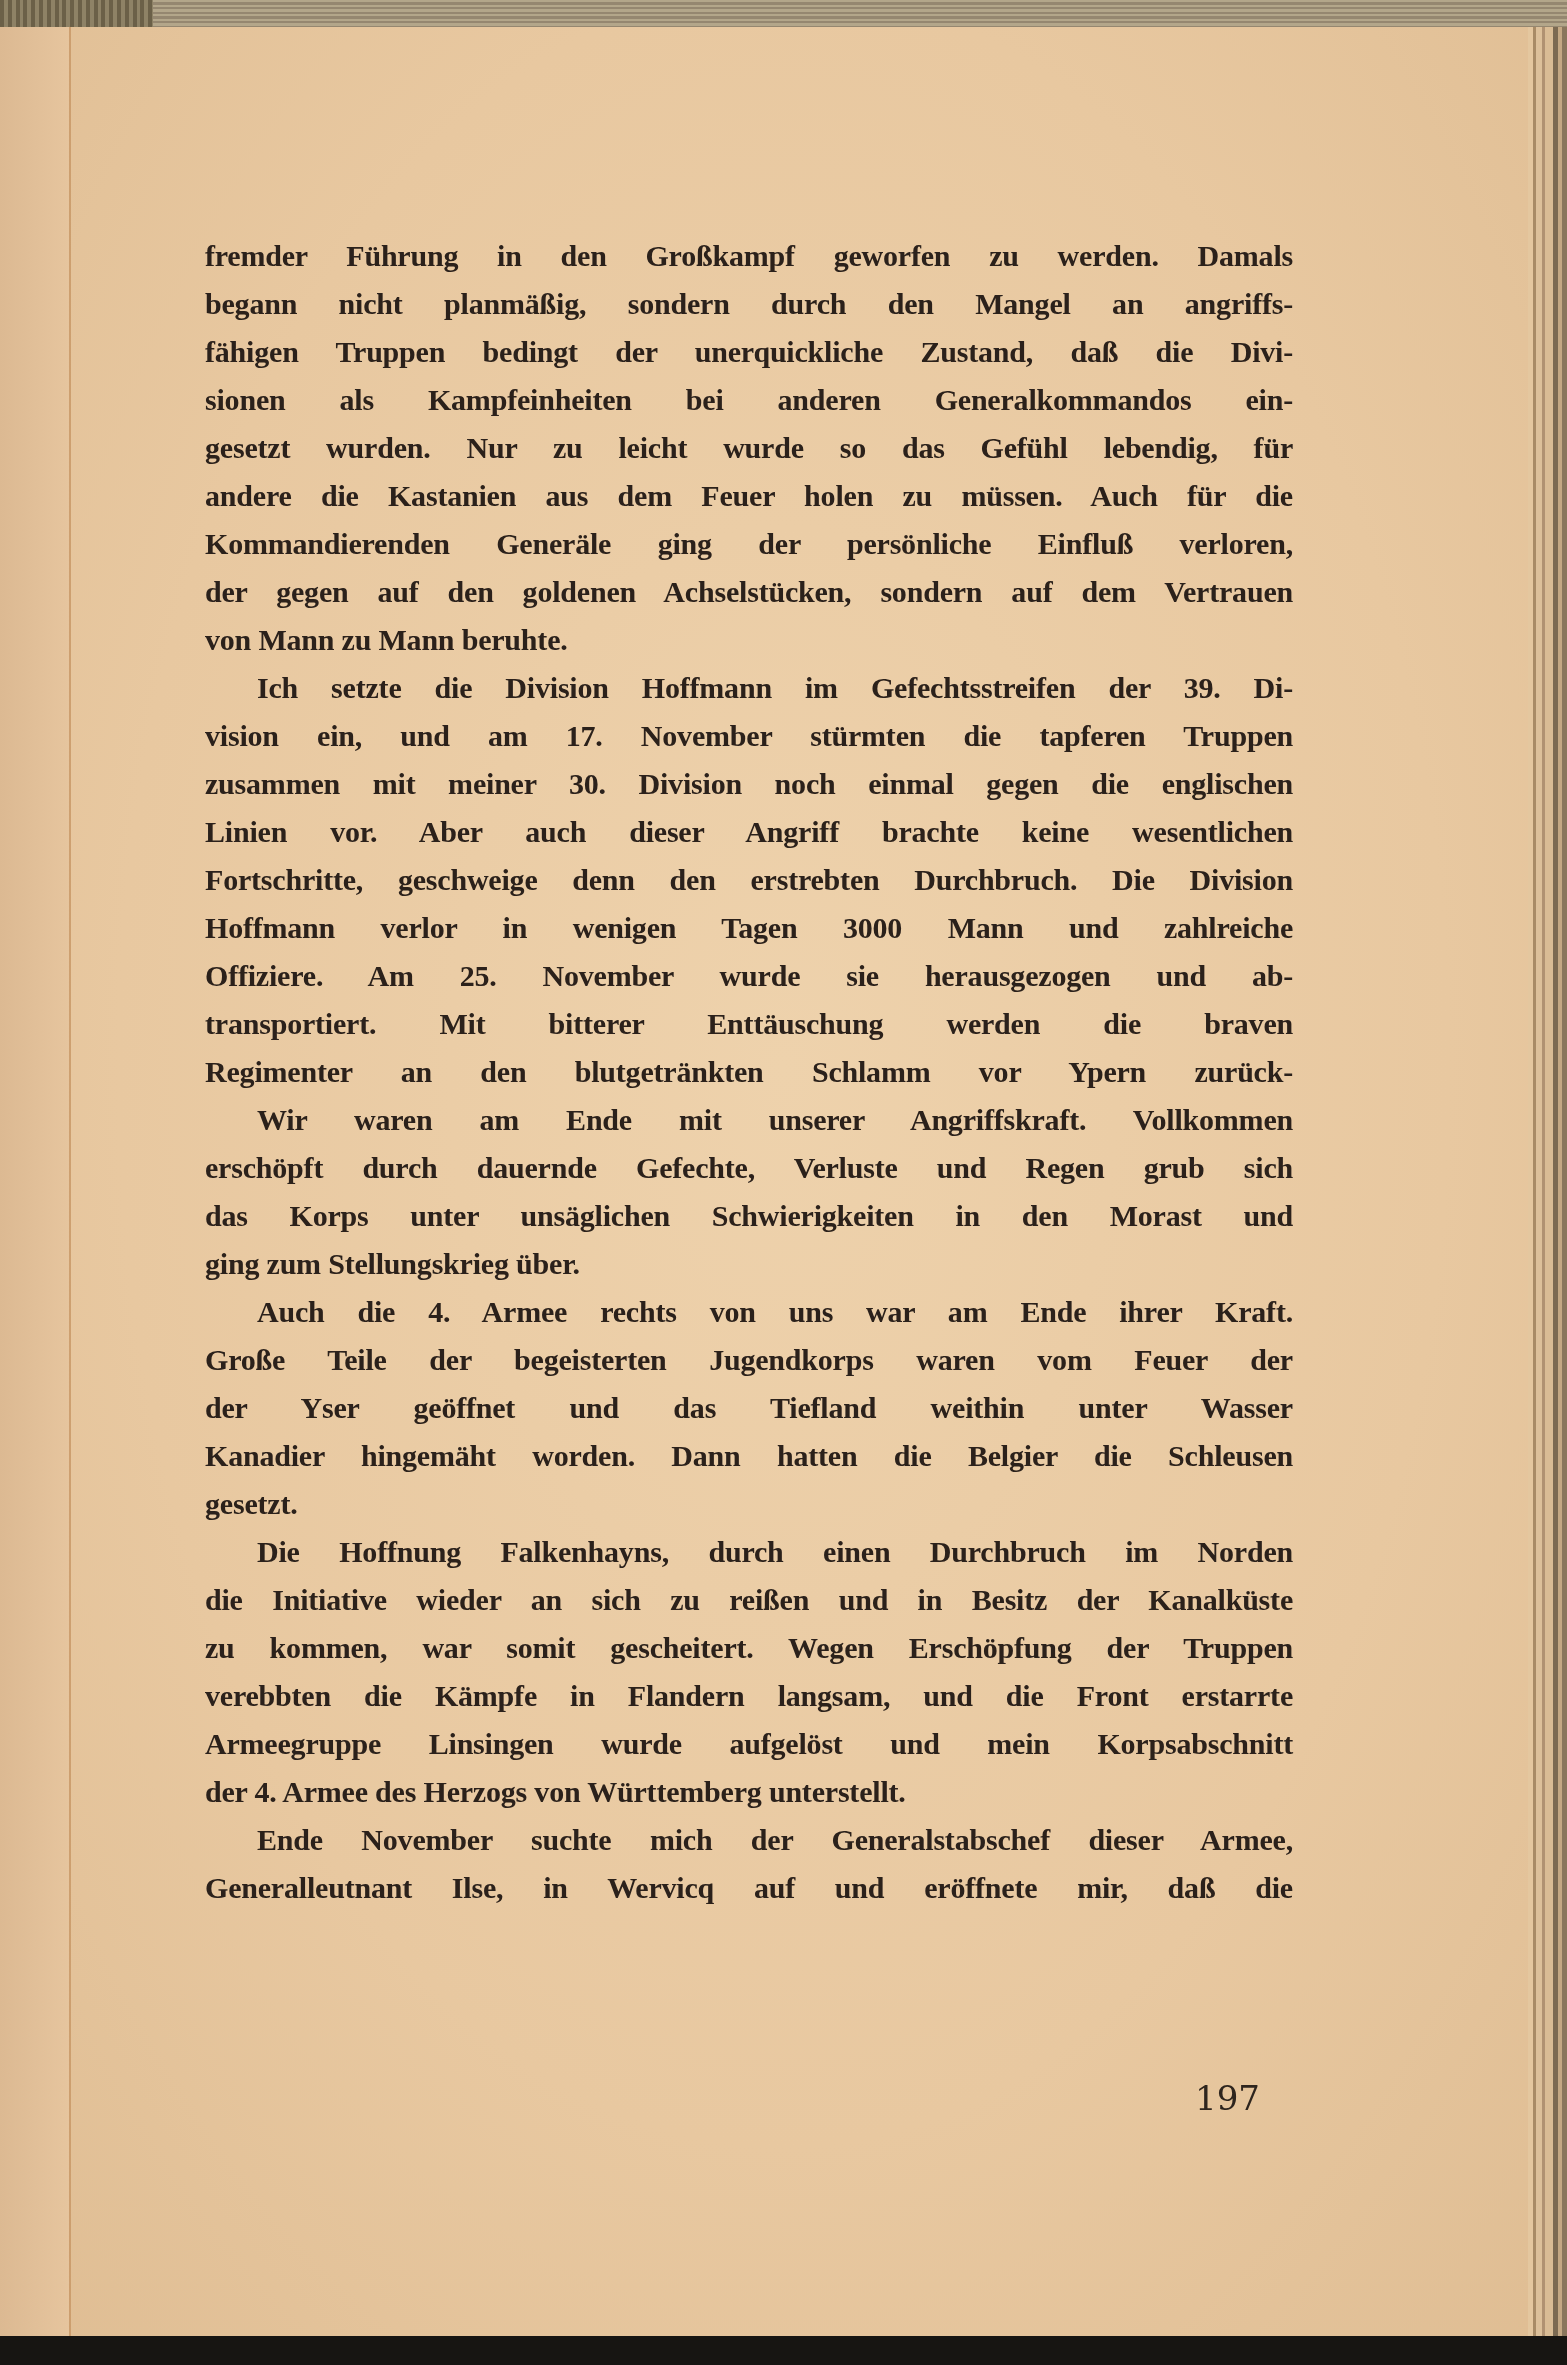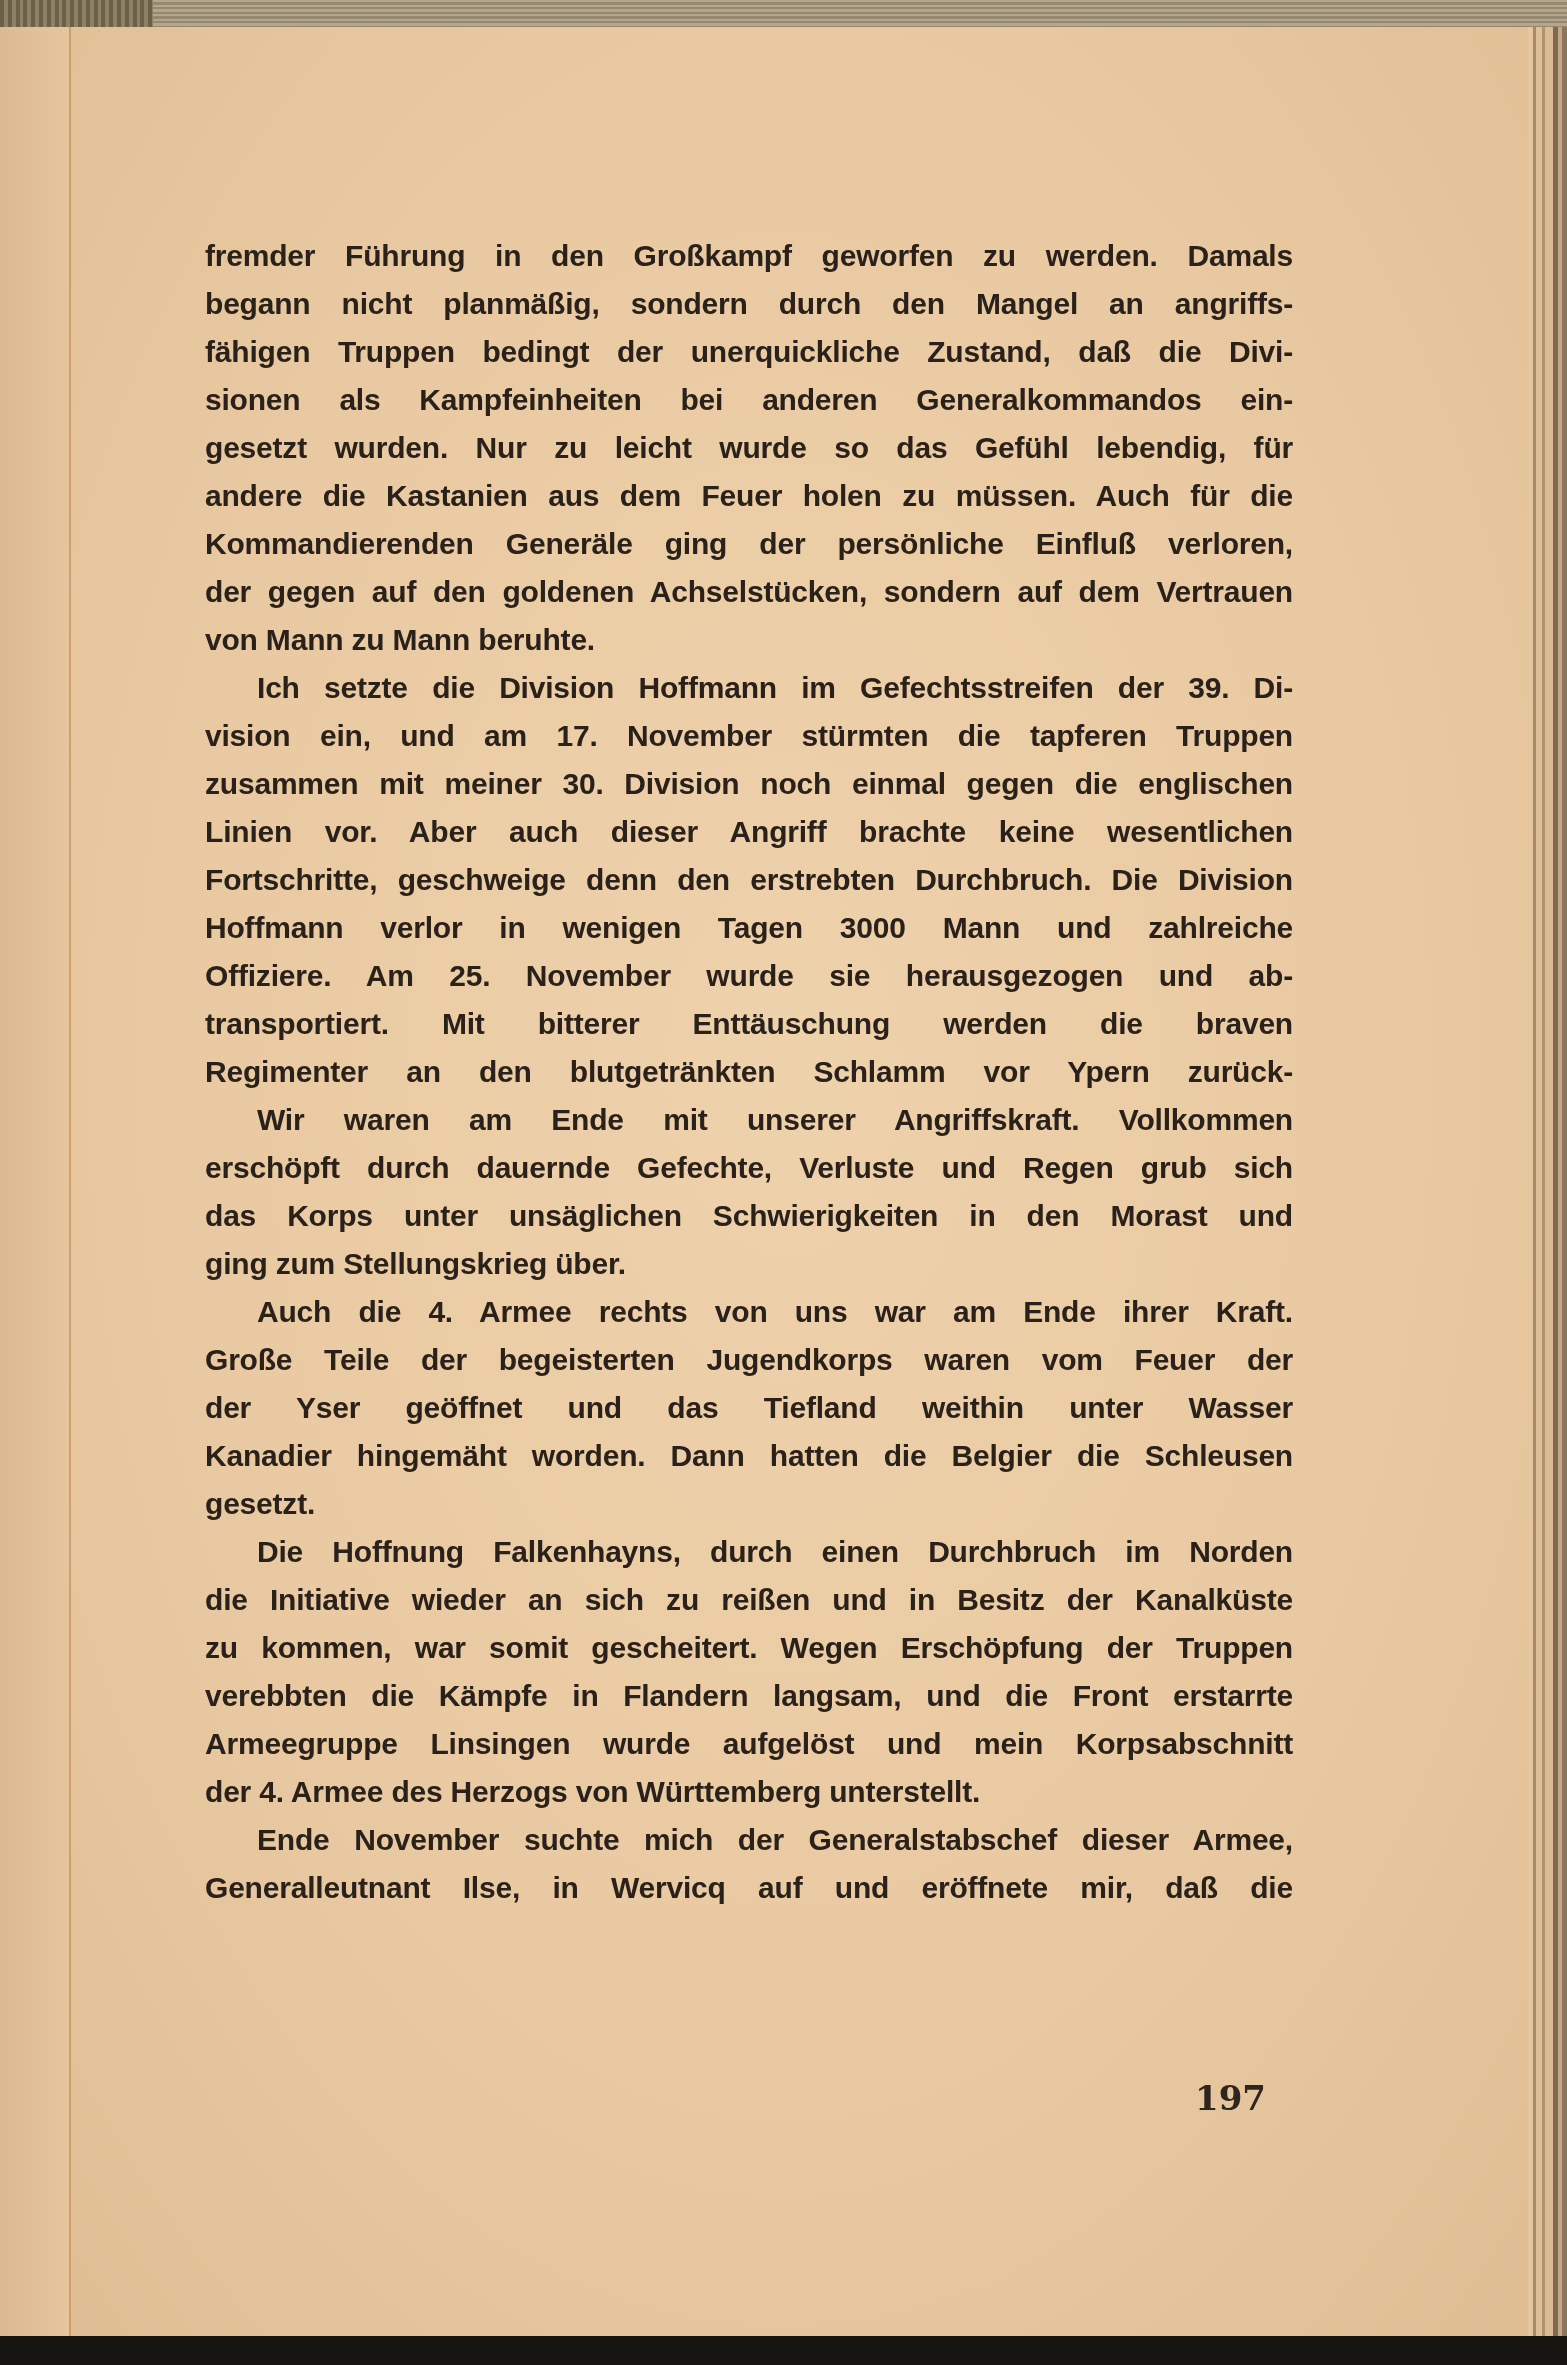--- a/index.html
+++ b/index.html
@@ -35,33 +35,33 @@
       #e4c79f 0 4.7px, #a88b66 4.7px 7.8px, #dcc09a 7.8px 14px, #b09272 14px 17px,
       #d9bc95 17px 25px, #7c6a52 25px 30px, #c4a884 30px 34px, #8a765c 34px 39px);
   }
   .bottom-dark {
     position: absolute; left: 0; bottom: 0; width: 1567px; height: 30px;
     background: #171512;
   }
   .text-block {
     position: absolute; left: 205px; top: 232px; width: 1088px;
     color: #2b211b;
-    font-family: Liberation Sans, sans-serif;
+    font-family: Liberation Serif, serif;
     font-weight: bold;
     font-size: 30px;
     line-height: 48px;
     letter-spacing: -0.2px;
   }
   .para { margin: 0; text-align: justify; text-align-last: auto; }
   .line { display: block; text-align: justify; text-align-last: justify; white-space: nowrap; height: 48px; overflow: visible; }
   .line.last { text-align-last: left; }
   .line.indent { padding-left: 52px; }
   .page-number {
     position: absolute; left: 1195px; top: 2078px;
-    font-family: "DejaVu Serif", serif; font-weight: bold;
+    font-family: "DejaVu Serif", serif; font-weight: normal;
     font-size: 34px; color: #2e251e;
   }
 </style>
 </head>
 <body>
 
 <div class="top-binding">
   <div class="dark"></div>
 </div>
 

